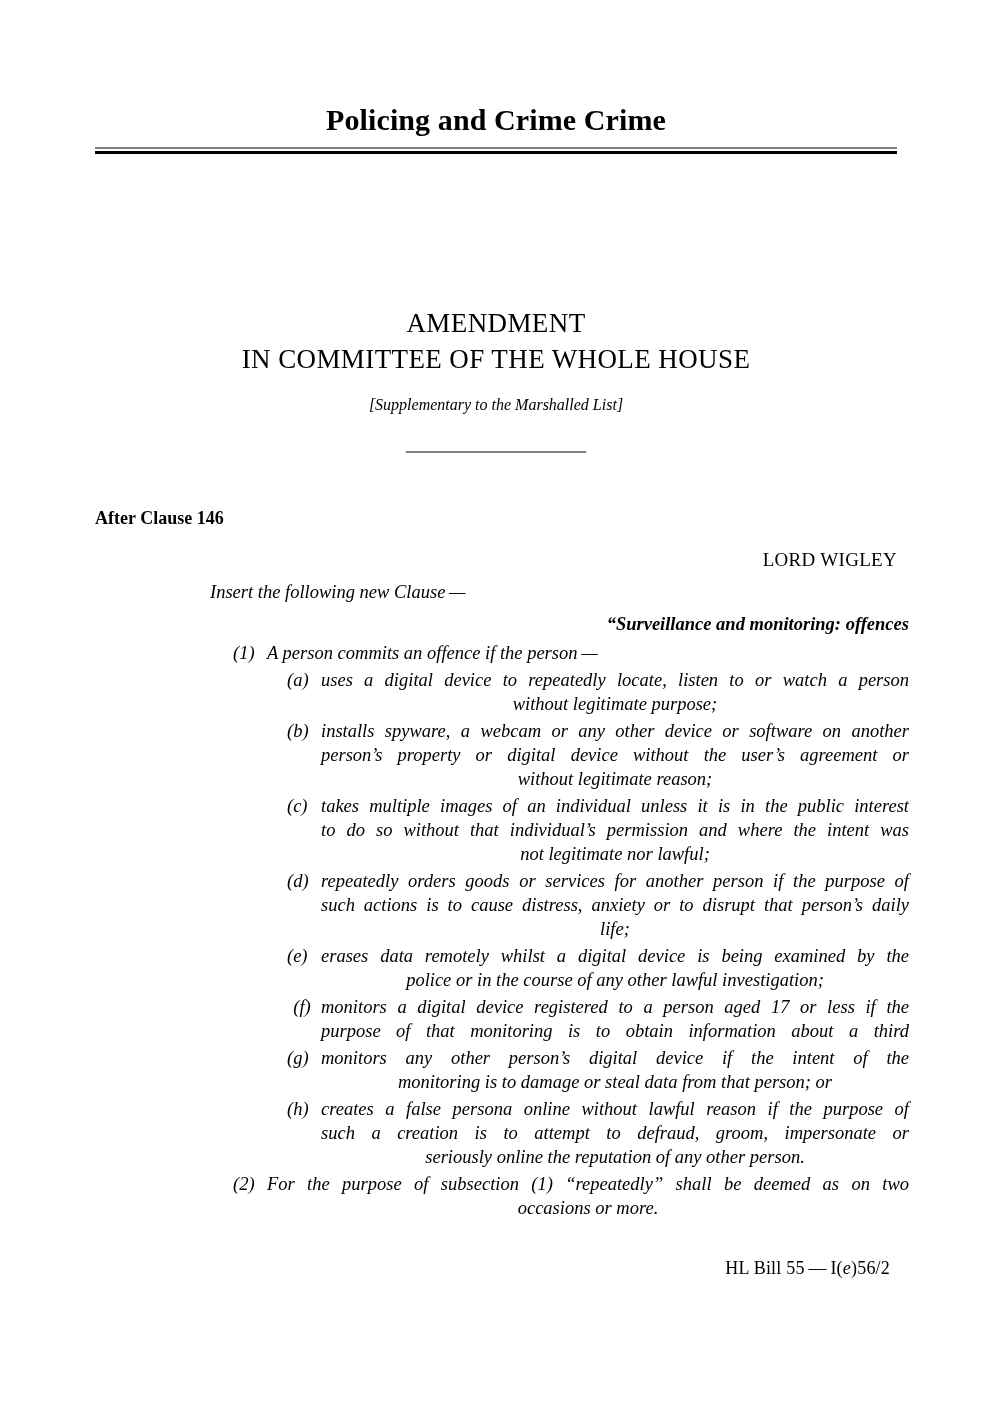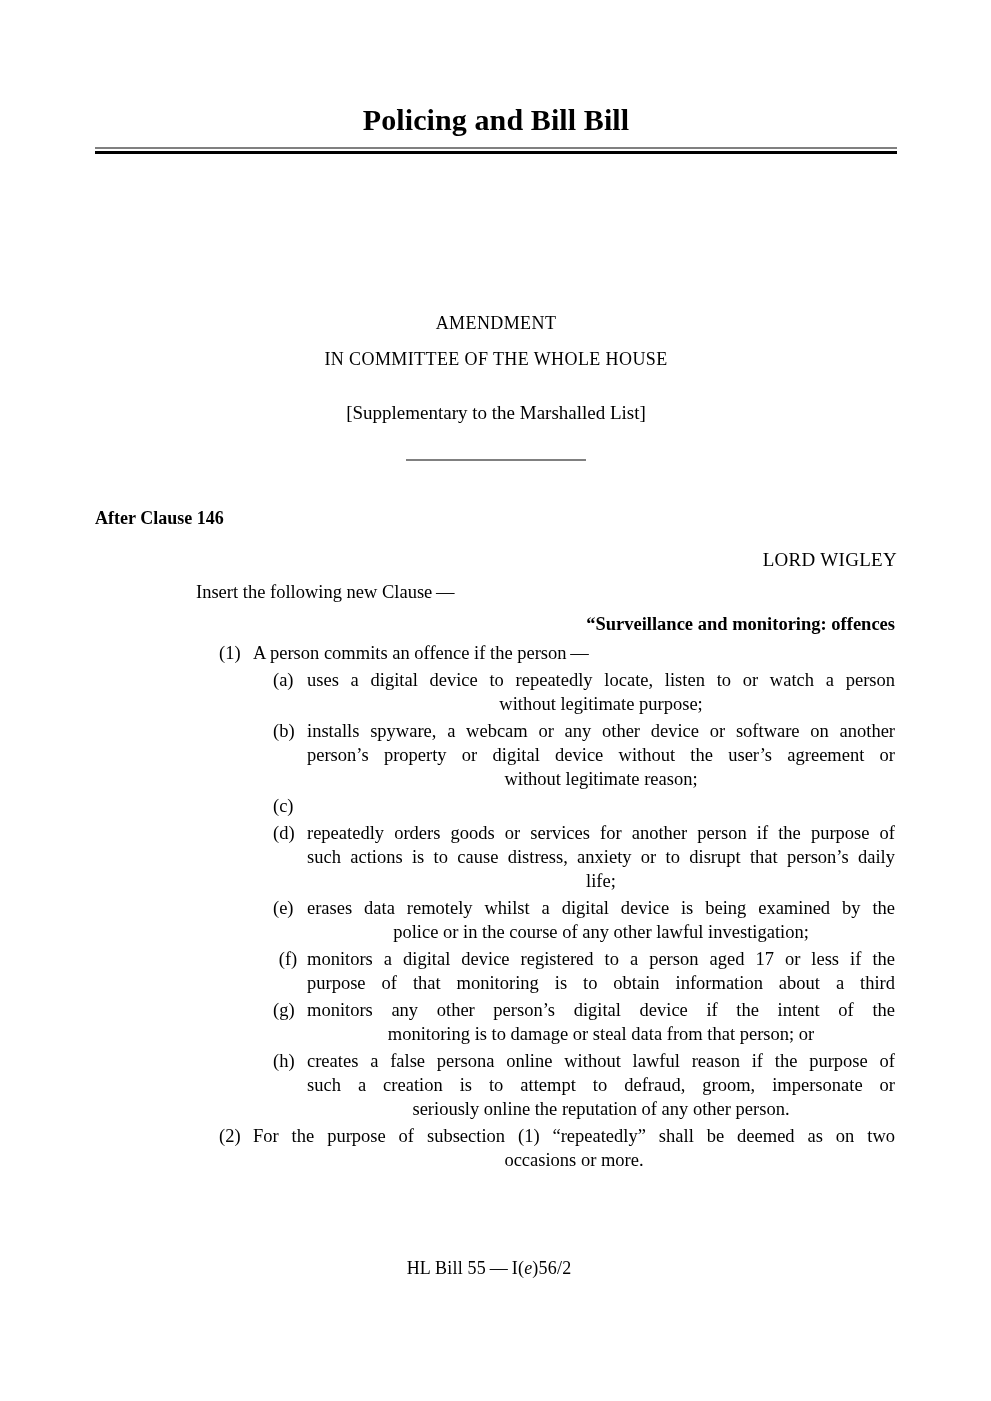--- a/index.html
+++ b/index.html
@@ -68,30 +68,31 @@
   
   .amend-head {
     position: absolute;
     left: 95px;
     top: 305px;
     width: 802px;
     text-align: center;
   }
 
   .amend-line {
-    font-size: 18px;
+    font-size: 27px;
     line-height: 36px;
     letter-spacing: 0.4px;
     white-space: nowrap;
   }
 
   .amend-sub {
-    font-size: 19px;
+    font-size: 16px;
+    font-style: italic;
     line-height: 36px;
-    margin-top: 18px;
+    margin-top: 10px;
   }
 
   .short-rule {
     width: 180px;
     height: 2px;
     background: #808080;
     margin: 28px auto 0 auto;
   }
 
   
@@ -110,25 +111,26 @@
     top: 549px;
     width: 802px;
     text-align: right;
     font-size: 19px;
     letter-spacing: 0.3px;
   }
 
   
   .body-col {
     position: absolute;
-    left: 196px;
+    left: 210px;
     top: 580px;
     width: 699px;
     font-size: 18.5px;
     line-height: 24px;
+    font-style: italic;
   }
 
   .instruction {
     margin: 0;
     text-align: left;
   }
 
   .clause-title {
     margin: 8px 0 0 -3px;
     font-weight: bold;
@@ -204,21 +206,21 @@
   }
 
   
   .footer {
     position: absolute;
     left: 88px;
     top: 1258px;
     width: 802px;
     font-size: 18px;
     display: flex;
-    justify-content: center;
+    justify-content: flex-end;
     align-items: baseline;
   }
 
   .footer .bill-id {
     letter-spacing: 0.2px;
   }
 
   .footer .bill-id em {
     font-style: italic;
   }
@@ -226,21 +228,21 @@
   .footer .page-num {
     letter-spacing: 0.2px;
   }
 </style>
 </head>
 <body>
 
 <div class="page">
 
   <div class="running-head">
-    <div class="doc-title">Policing and Bill Bill</div>
+    <div class="doc-title">Policing and Crime Crime</div>
     <div class="head-rule">
       <div class="rule-thin"></div>
       <div class="rule-gap"></div>
       <div class="rule-thick"></div>
     </div>
   </div>
 
   <div class="amend-head">
     <div class="amend-line">AMENDMENT</div>
     <div class="amend-line">IN COMMITTEE OF THE WHOLE HOUSE</div>
@@ -277,20 +279,25 @@
         <span class="marker">(b)</span>
         <span class="content">
           <span class="ln j">installs spyware, a webcam or any other device or software on another</span>
           <span class="ln j">person’s property or digital device without the user’s agreement or</span>
           <span class="ln l">without legitimate reason;</span>
         </span>
       </div>
 
       <div class="para">
         <span class="marker">(c)</span>
+        <span class="content">
+          <span class="ln j">takes multiple images of an individual unless it is in the public interest</span>
+          <span class="ln j">to do so without that individual’s permission and where the intent was</span>
+          <span class="ln l">not legitimate nor lawful;</span>
+        </span>
       </div>
 
       <div class="para">
         <span class="marker">(d)</span>
         <span class="content">
           <span class="ln j">repeatedly orders goods or services for another person if the purpose of</span>
           <span class="ln j">such actions is to cause distress, anxiety or to disrupt that person’s daily</span>
           <span class="ln l">life;</span>
         </span>
       </div>

